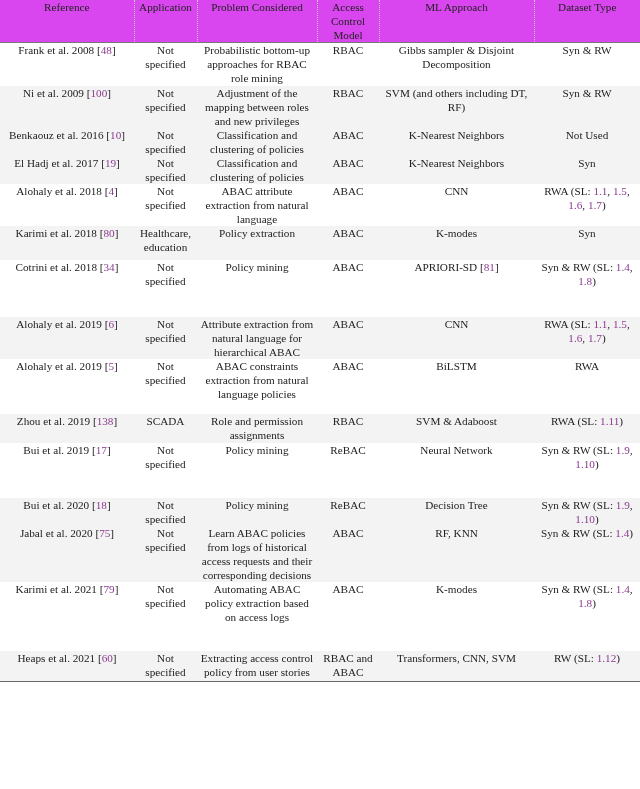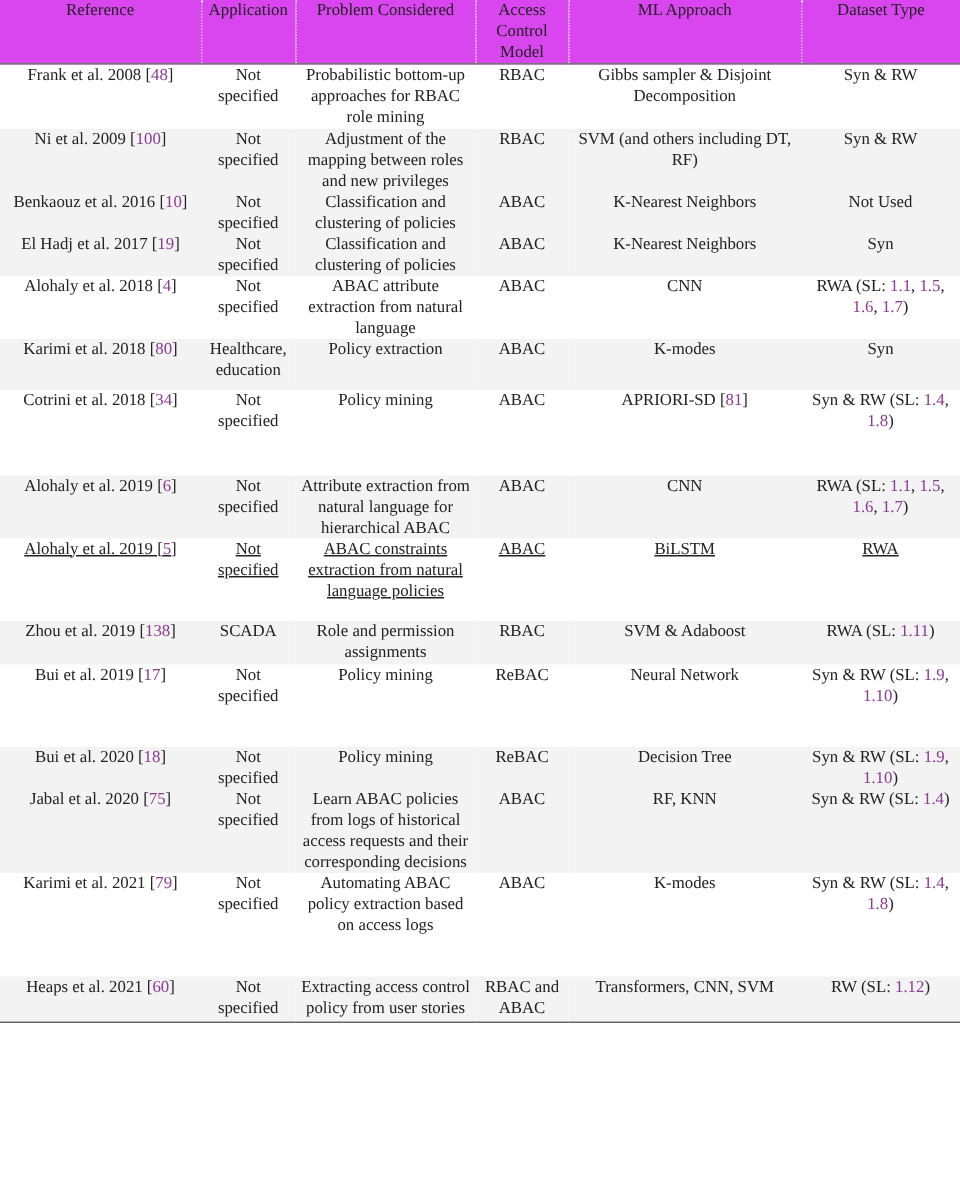--- a/index.html
+++ b/index.html
@@ -99,21 +99,21 @@
         <td><span>Syn &amp; RW</span> (SL: <span class="cite">1.4</span>, <span class="cite">1.8</span>)</td>
       </tr>
       <tr class="shaded" style="height: 42px;">
         <td><span>Alohaly et al. 2019</span> [<span class="cite">6</span>]</td>
         <td>Not specified</td>
         <td>Attribute extraction from natural language for hierarchical ABAC</td>
         <td>ABAC</td>
         <td><span>CNN</span></td>
         <td><span>RWA</span> (SL: <span class="cite">1.1</span>, <span class="cite">1.5</span>, <span class="cite">1.6</span>, <span class="cite">1.7</span>)</td>
       </tr>
-      <tr style="height: 55px; text-decoration: underline;">
+      <tr style="height: 55px;">
         <td><span>Alohaly et al. 2019</span> [<span class="cite">5</span>]</td>
         <td>Not specified</td>
         <td>ABAC constraints extraction from natural language policies</td>
         <td>ABAC</td>
         <td><span>BiLSTM</span></td>
         <td><span>RWA</span></td>
       </tr>
       <tr class="shaded" style="height: 29px;">
         <td><span>Zhou et al. 2019</span> [<span class="cite">138</span>]</td>
         <td>SCADA</td>

